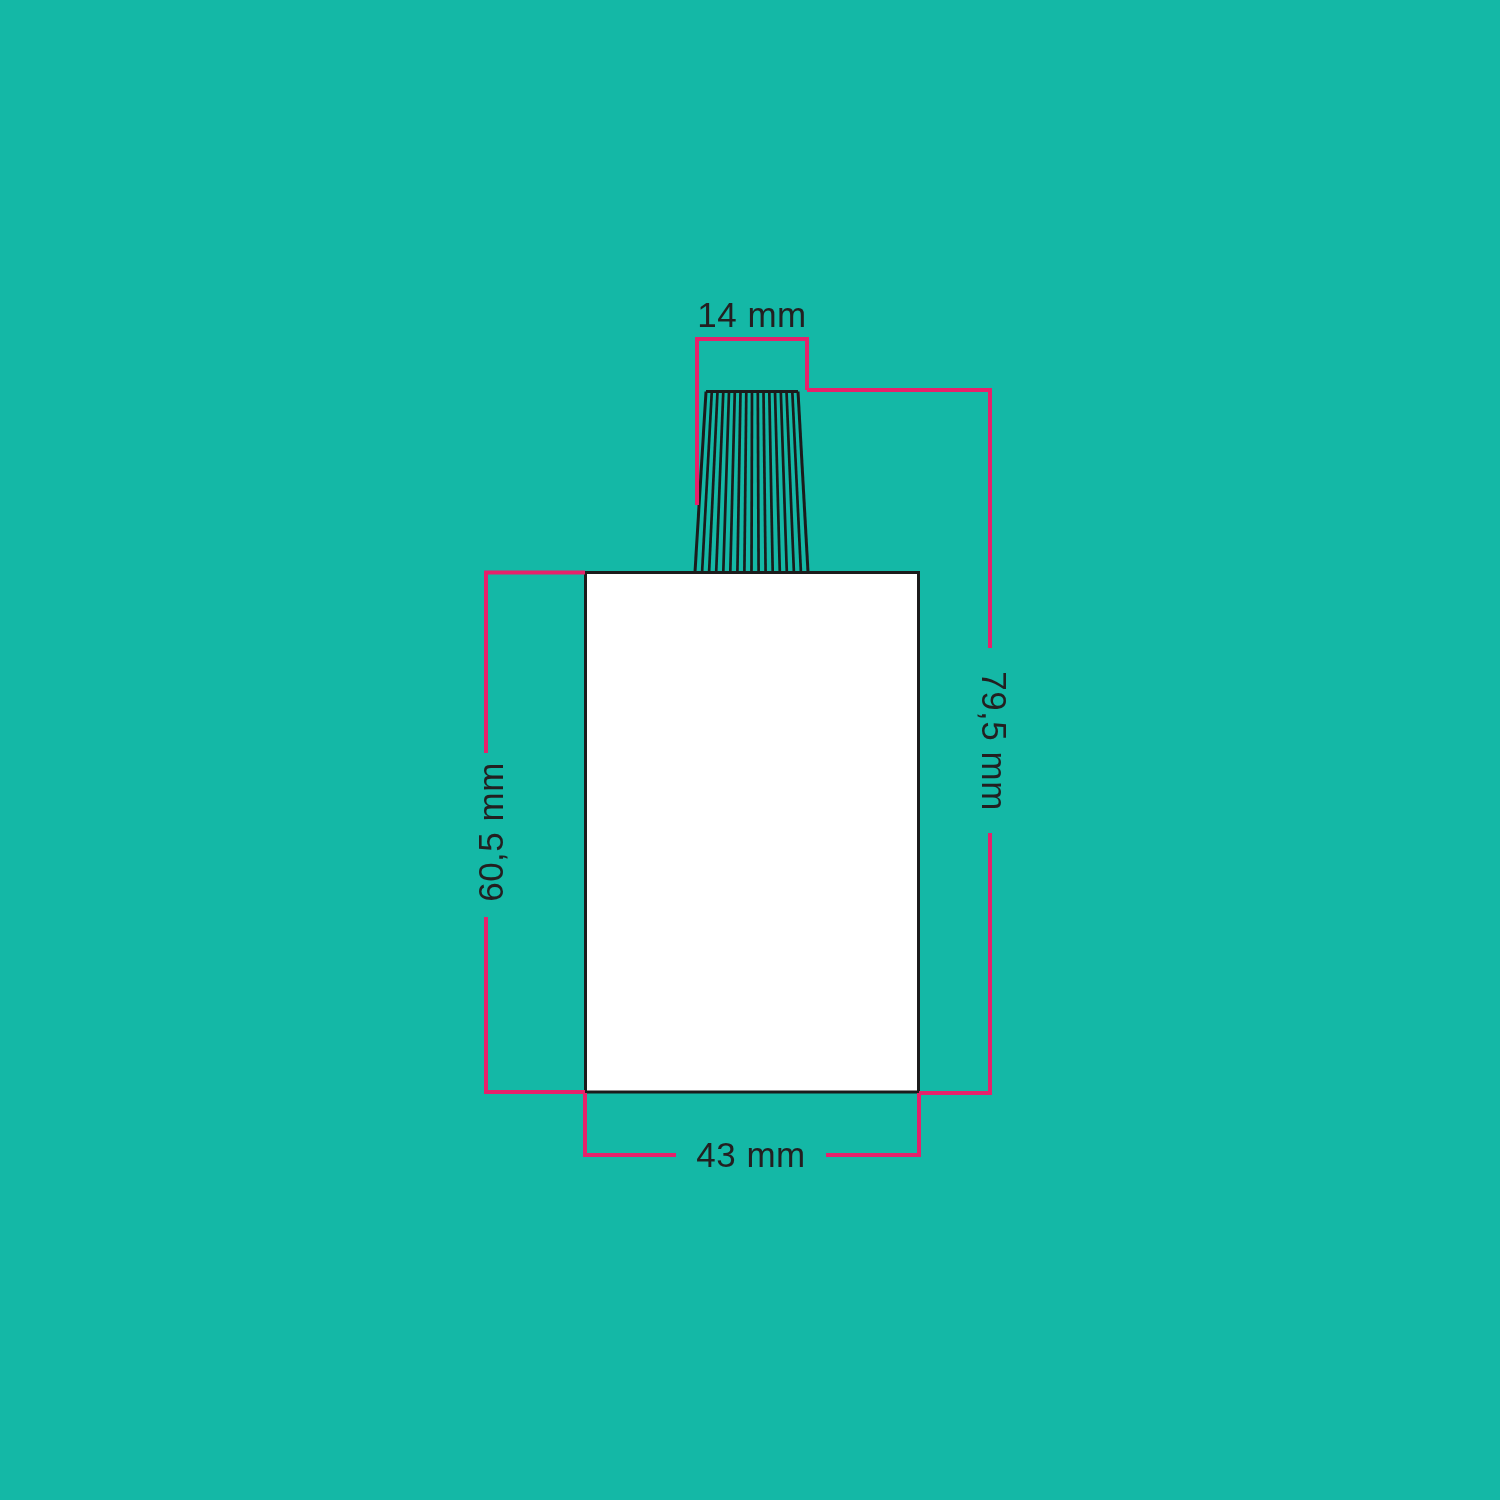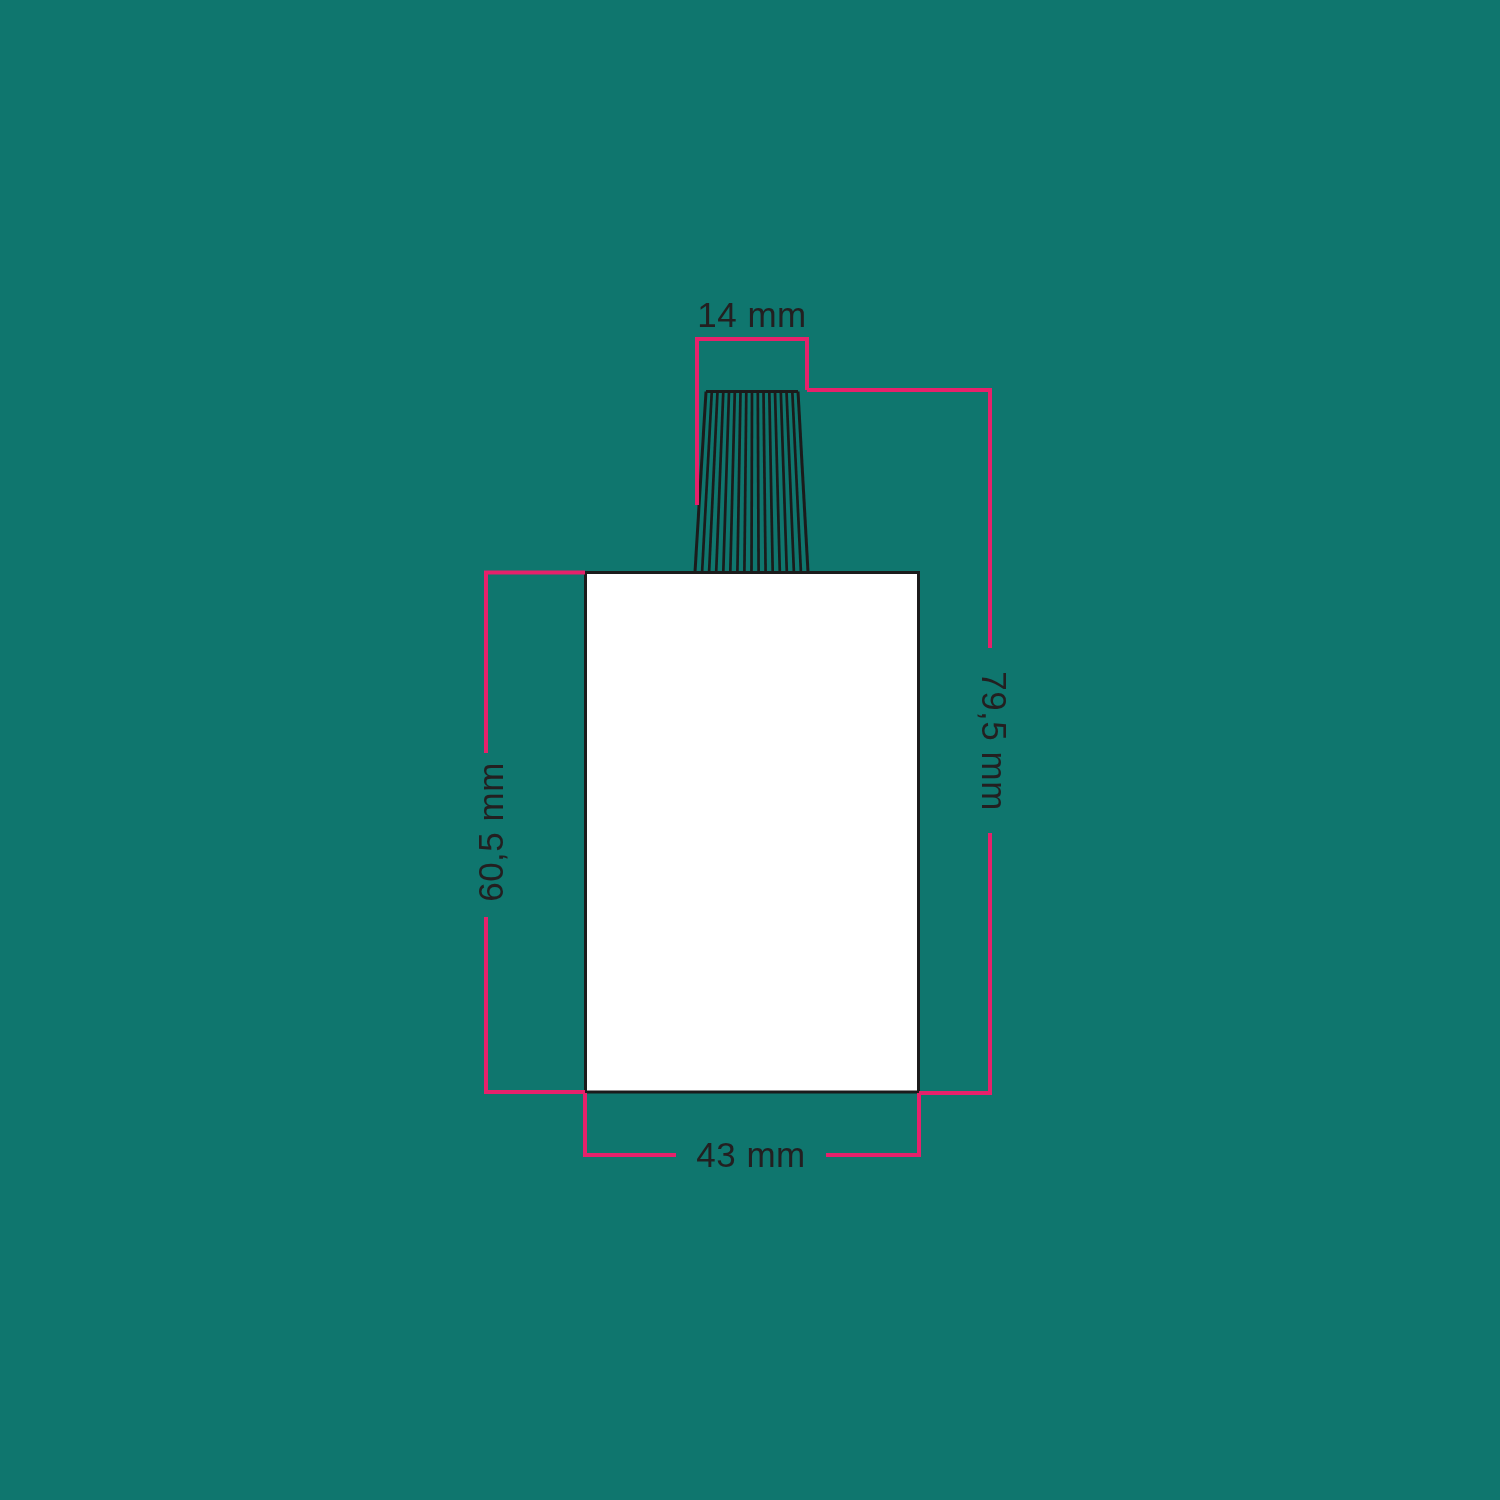--- a/index.html
+++ b/index.html
@@ -7,21 +7,21 @@
     padding: 0;
     background: #ffffff;
     width: 1500px;
     height: 1500px;
     overflow: hidden;
   }
   .stage {
     position: relative;
     width: 1500px;
     height: 1500px;
-    background: #0f766e;
+    background: #14b8a6;
   }
   svg {
     display: block;
   }
   svg text {
     font-family: "Liberation Sans", sans-serif;
     font-size: 35px;
     letter-spacing: 0.5px;
   }
 </style>

